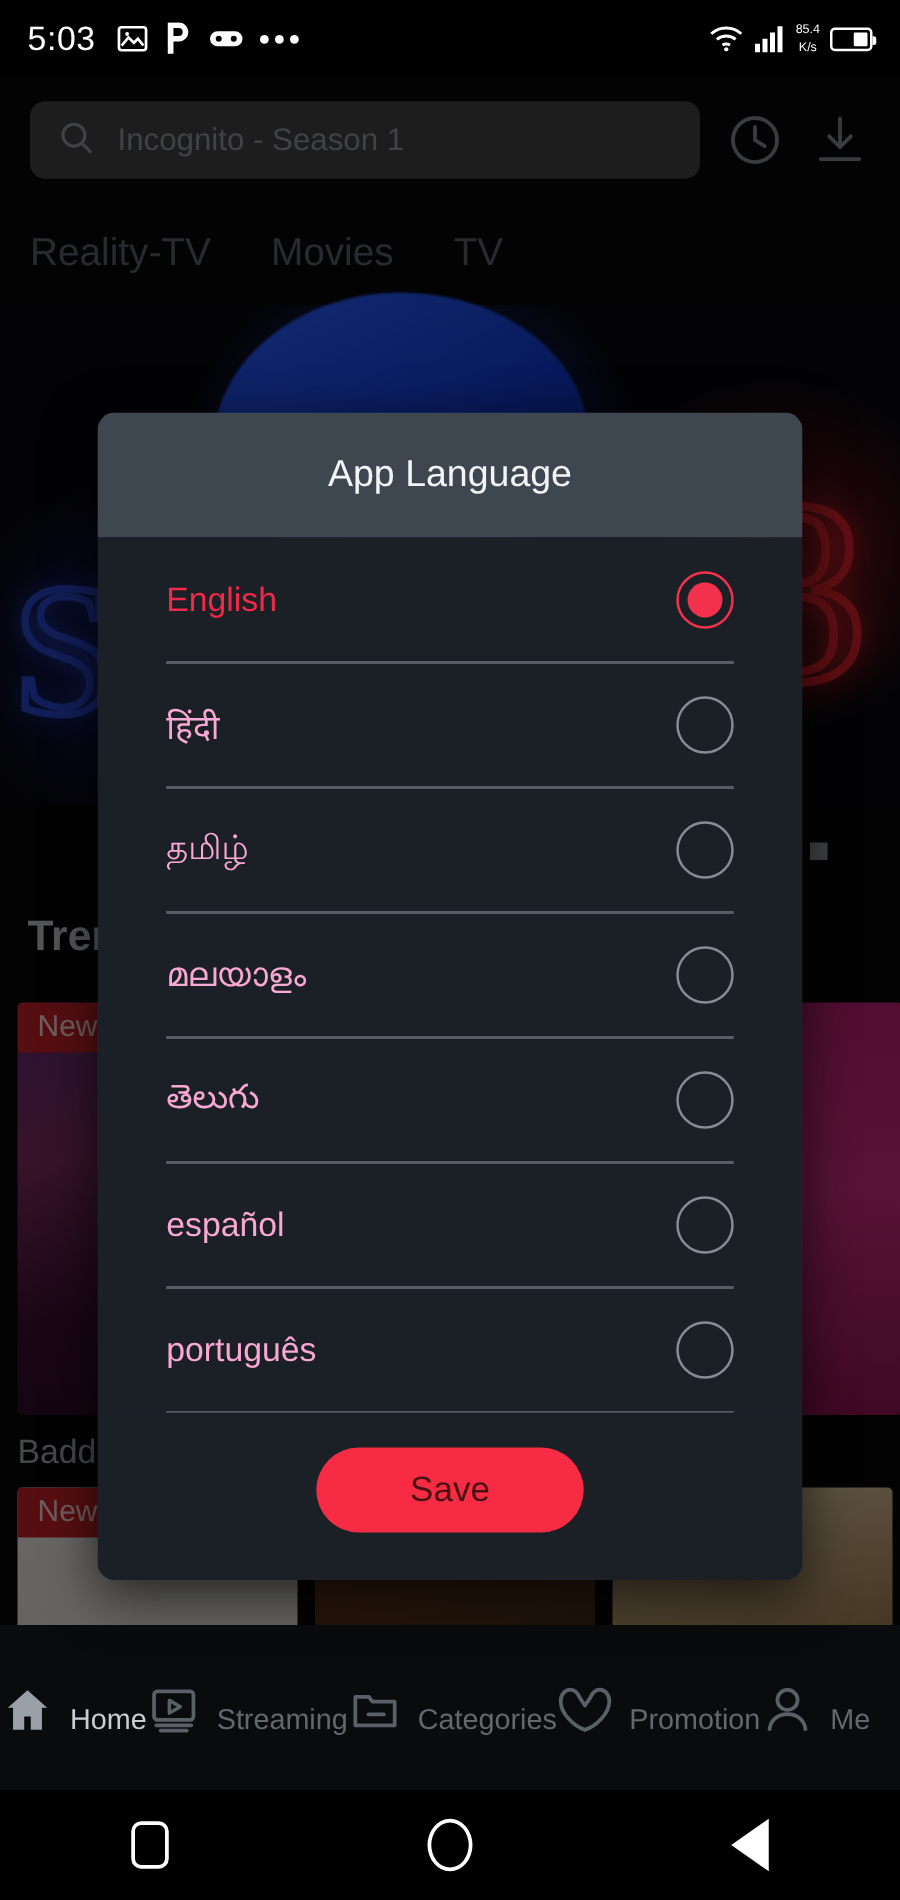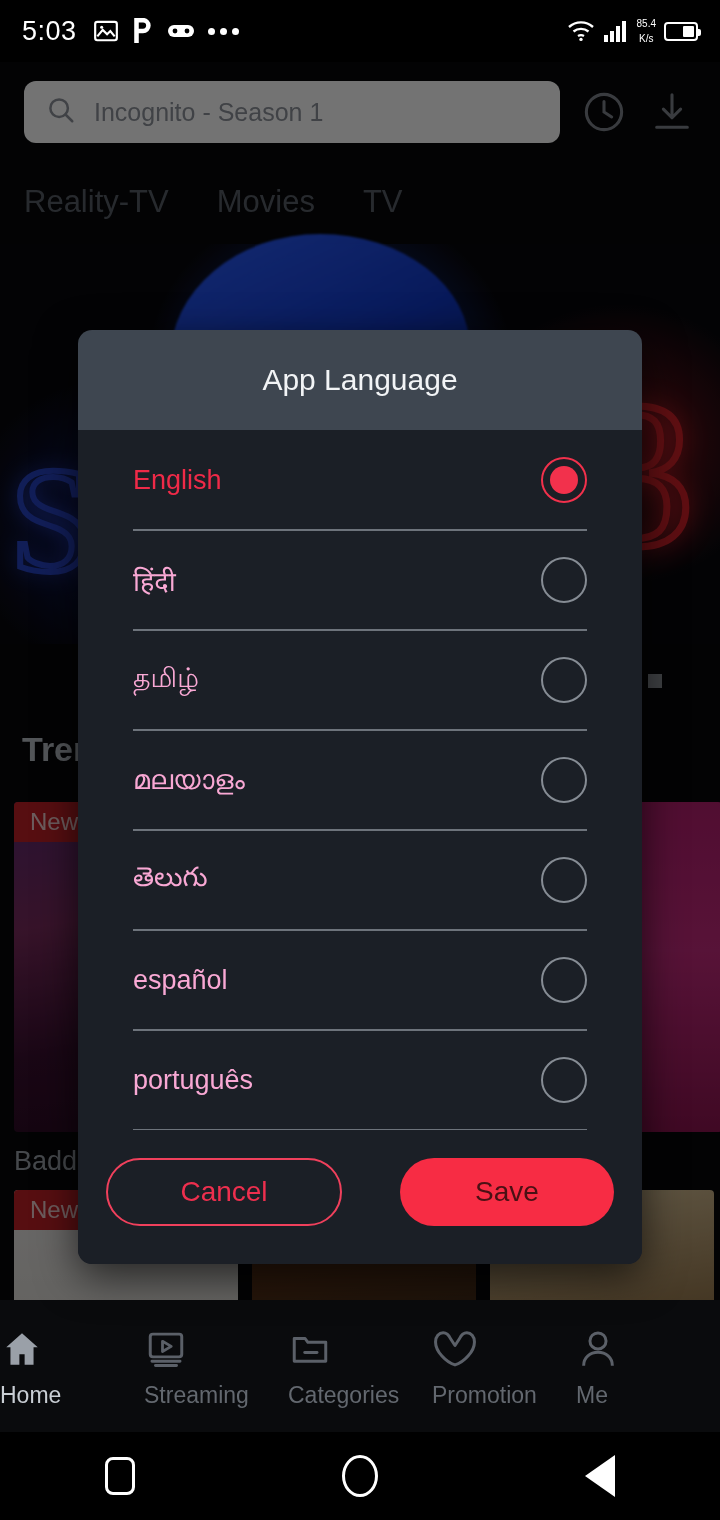--- a/index.html
+++ b/index.html
@@ -44,21 +44,21 @@
 
   
   .appbg { position: absolute; inset: 62px 0 0 0; z-index: 1; }
   .dim { position: absolute; inset: 0; background: rgba(0,0,0,0.55); z-index: 4; pointer-events: none; }
 
   .searchrow {
     position: absolute; top: 14px; left: 0; width: 720px; height: 72px;
     display: flex; align-items: center; padding: 0 24px; gap: 20px;
   }
   .searchbox {
-    flex: 1; height: 62px; background: #ffffff; border-radius: 12px;
+    flex: 1; height: 62px; background: #404040; border-radius: 12px;
     display: flex; align-items: center; padding: 0 22px; gap: 18px;
   }
   .search-text { color: #8e939b; font-size: 25px; }
   .hdr-ic { width: 48px; height: 48px; display: flex; align-items: center; justify-content: center; }
 
   .tabs {
     position: absolute; top: 105px; left: 0; width: 760px; height: 70px;
     display: flex; align-items: center; gap: 48px; padding-left: 24px;
   }
   .tab { font-size: 31px; color: #585d66; white-space: nowrap; }
@@ -156,21 +156,21 @@
     font-size: 28px; cursor: pointer;
   }
   .btn-cancel { width: 236px; border: 2px solid #f0405c; color: #ee2f4e; background: transparent; }
   .btn-save { width: 214px; background: #f72c44; color: #4a1014; }
 
   
   .bottomnav {
     position: absolute; left: 0; bottom: 88px; width: 720px; height: 132px;
     background: #0a0b0d; display: flex; align-items: center; z-index: 6;
   }
-  .nav-item { flex: 1; display: flex; flex-direction: column; align-items: flex-start; gap: 12px; }
+  .nav-item { flex: 1; display: flex; flex-direction: row; align-items: flex-end; gap: 12px; }
   .nav-label { font-size: 23px; color: #63686f; }
   .nav-item.active .nav-label { color: #c9ced4; }
   .nav-ico { height: 46px; display: flex; align-items: flex-end; }
 
   .navbar {
     position: absolute; left: 0; bottom: 0; width: 720px; height: 88px;
     background: #000; display: flex; align-items: center; justify-content: space-around; z-index: 7;
   }
   .nb { width: 76px; height: 88px; display: flex; align-items: center; justify-content: center; }
   .nb-square { width: 30px; height: 38px; border: 3px solid #fff; border-radius: 8px; }
@@ -357,21 +357,20 @@
           <span class="radio"></span>
         </div>
 
         <div class="lang-row">
           <span class="lang-label">português</span>
           <span class="radio"></span>
         </div>
 
       </div>
       <div class="dlg-actions">
-        <div class="btn btn-cancel">Cancel</div>
         <div class="btn btn-save">Save</div>
       </div>
     </div>
   </div>
 
   <div class="bottomnav">
     <div class="nav-item active">
       <span class="nav-ico">
         <svg width="44" height="42" viewBox="0 0 24 24">
             <path d="M12 3L3 11h2.4v10h5.1v-6h3v6h5.1V11H21z" fill="#9aa0a8"></path>

